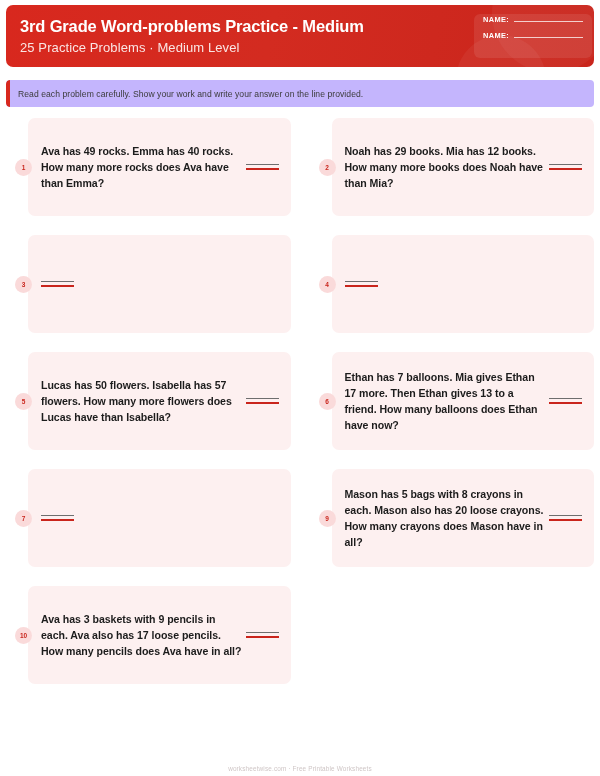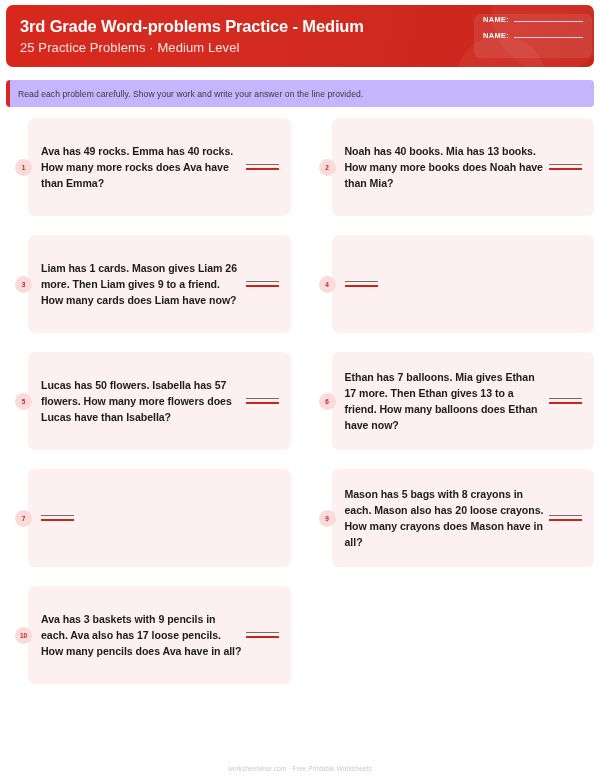--- a/index.html
+++ b/index.html
@@ -245,30 +245,29 @@
         <div class="badge">1</div>
         <div class="problem-text">Ava has 49 rocks. Emma has 40 rocks. How many more rocks does Ava have than Emma?</div>
         <div class="answer-line">
           <div class="rule-top"></div>
           <div class="rule-bottom"></div>
         </div>
       </div>
       <div class="problem">
         <div class="problem-card"></div>
         <div class="badge">2</div>
-        <div class="problem-text">Noah has 40 books. Mia has 13 books. How many more books does Noah have than Mia?</div>
+        <div class="problem-text">Noah has 29 books. Mia has 12 books. How many more books does Noah have than Mia?</div>
         <div class="answer-line">
           <div class="rule-top"></div>
           <div class="rule-bottom"></div>
         </div>
       </div>
       <div class="problem">
         <div class="problem-card"></div>
         <div class="badge">3</div>
-        <div class="problem-text">Liam has 1 cards. Mason gives Liam 26 more. Then Liam gives 9 to a friend. How many cards does Liam have now?</div>
         <div class="answer-line">
           <div class="rule-top"></div>
           <div class="rule-bottom"></div>
         </div>
       </div>
       <div class="problem">
         <div class="problem-card"></div>
         <div class="badge">4</div>
         <div class="answer-line">
           <div class="rule-top"></div>

